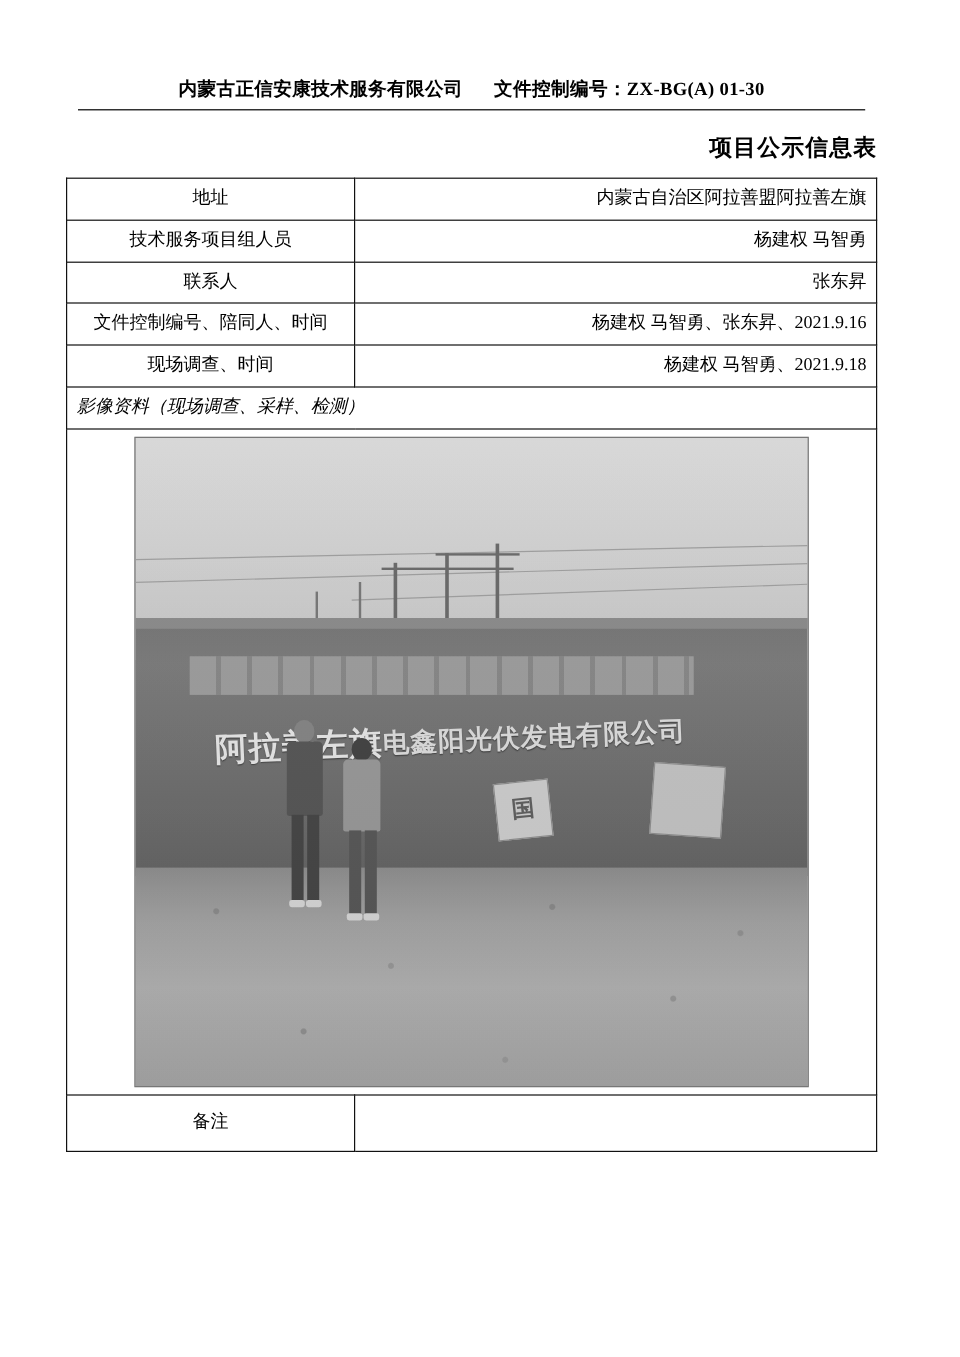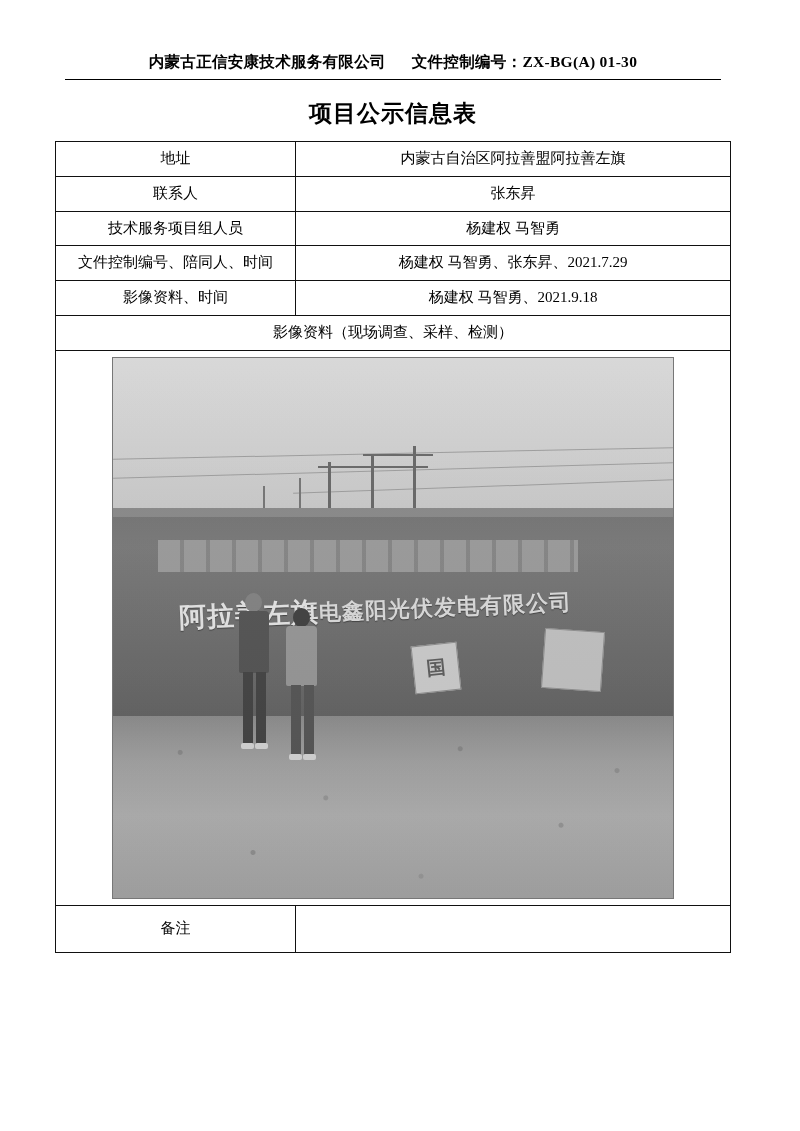--- a/index.html
+++ b/index.html
@@ -34,26 +34,27 @@
     letter-spacing: 0.3px;
     padding-bottom: 6px;
     border-bottom: 1.6px solid #000;
     margin: 12px 10px 0 10px;
   }
   .doc-header .company {
     white-space: nowrap;
   }
   .doc-header .control-no {
     white-space: nowrap;
+    margin-top: 12px;
   }
 
   
   .doc-title {
-    text-align: center;
-    font-size: 23px;
+    text-align: right;
+    font-size: 19px;
     font-weight: bold;
     margin: 18px 0 12px 0;
     letter-spacing: 1px;
   }
 
   
   table.info-table {
     width: 100%;
     border-collapse: collapse;
     table-layout: fixed;
@@ -63,33 +64,34 @@
     font-size: 15px;
     padding: 6px 8px;
     vertical-align: middle;
     line-height: 1.45;
   }
   td.label {
     width: 240px;
     text-align: center;
   }
   td.value {
-    text-align: center;
+    text-align: right;
   }
   td.value.left-ind {
     text-align: left;
     padding-left: 6px;
   }
   .two-line {
     line-height: 1.5;
   }
   td.media-header {
-    text-align: center;
+    text-align: left;
     font-size: 15px;
     padding: 7px 4px 7px 4px;
+    font-style: italic;
   }
   td.media-cell {
     padding: 10px 4px 12px 4px;
     text-align: center;
   }
   td.remark-label {
     width: 100px;
     text-align: center;
   }
   td.remark-value {
@@ -287,33 +289,33 @@
     <colgroup>
       <col style="width:240px">
       <col>
     </colgroup>
     <tbody>
       <tr>
         <td class="label">地址</td>
         <td class="value">内蒙古自治区阿拉善盟阿拉善左旗</td>
       </tr>
       <tr>
+        <td class="label">技术服务项目组人员</td>
+        <td class="value">杨建权  马智勇</td>
+      </tr>
+      <tr>
         <td class="label">联系人</td>
         <td class="value">张东昇</td>
       </tr>
       <tr>
-        <td class="label">技术服务项目组人员</td>
-        <td class="value">杨建权  马智勇</td>
-      </tr>
-      <tr>
         <td class="label">文件控制编号、陪同人、时间</td>
-        <td class="value">杨建权  马智勇、张东昇、2021.7.29</td>
-      </tr>
-      <tr>
-        <td class="label">影像资料、时间</td>
+        <td class="value">杨建权  马智勇、张东昇、2021.9.16</td>
+      </tr>
+      <tr>
+        <td class="label">现场调查、时间</td>
         <td class="value">杨建权  马智勇、2021.9.18</td>
       </tr>
       <tr>
         <td class="media-header" colspan="2">影像资料（现场调查、采样、检测）</td>
       </tr>
       <tr>
         <td class="media-cell" colspan="2">
           <div class="photo-frame">
             <div class="sky"></div>
 

